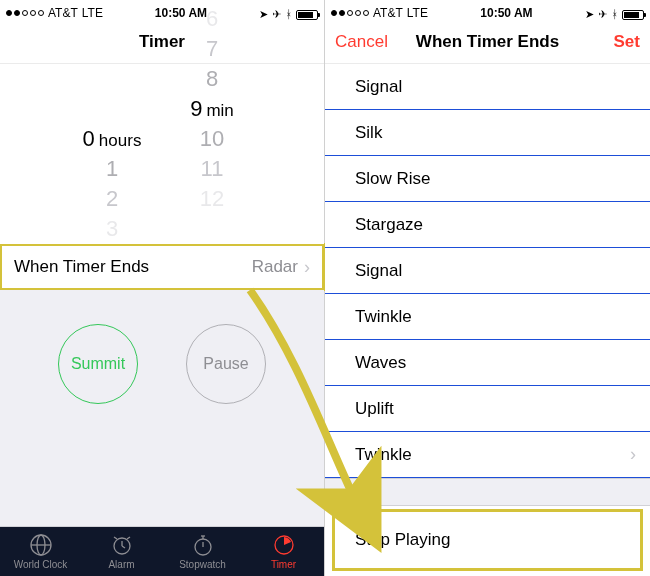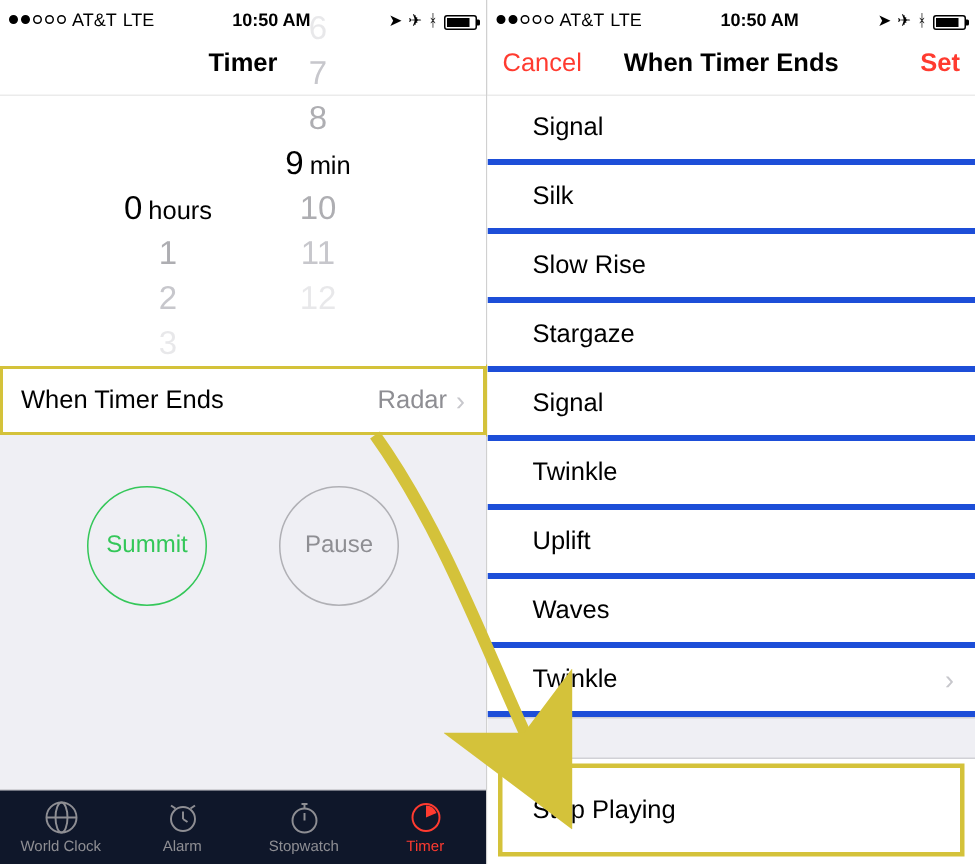--- a/index.html
+++ b/index.html
@@ -51,21 +51,21 @@
 
   
   .tabbar { height: 50px; border-top: 1px solid #d1d1d6; display: flex; background: #0f172a; }
   .tab { flex: 1; display: flex; flex-direction: column; align-items: center; justify-content: center; font-size: 10px; color: #8e8e93; gap: 2px; }
   .tab.active { color: #ff3b30; }
   .tab-icon { width: 24px; height: 24px; display: flex; align-items: center; justify-content: center; }
   .tab-icon svg { width: 24px; height: 24px; }
 
   
   .sounds-list { flex: 1; overflow: hidden; background: #fff; }
-  .sound-item { height: 46px; border-bottom: 4px solid #1d4ed8; display: flex; align-items: center; padding: 0 0 0 30px; font-size: 17px; color: #000; }
+  .sound-item { height: 46px; border-bottom: 1px solid #1d4ed8; display: flex; align-items: center; padding: 0 0 0 30px; font-size: 17px; color: #000; }
   .sound-item .chevron { margin-left: auto; margin-right: 14px; }
   .list-gap { height: 28px; background: #efeff4; border-top: 1px solid #d1d1d6; border-bottom: 1px solid #d1d1d6; }
   .stop-playing-wrap { padding: 4px 8px 0 8px; }
   .stop-playing { height: 60px; display: flex; align-items: center; padding-left: 22px; font-size: 17px; color: #000; }
 
   
   .arrow-overlay { position: absolute; left: 0; top: 0; width: 650px; height: 576px; pointer-events: none; }
 </style>
 </head>
 <body>
@@ -228,24 +228,24 @@
       <div class="sound-item">
           <span>Stargaze</span>
         </div>
       <div class="sound-item">
           <span>Signal</span>
         </div>
       <div class="sound-item">
           <span>Twinkle</span>
         </div>
       <div class="sound-item">
+          <span>Waves</span>
+        </div>
+      <div class="sound-item">
           <span>Uplift</span>
-        </div>
-      <div class="sound-item">
-          <span>Waves</span>
         </div>
       <div class="sound-item">
         <span>Twinkle</span>
         <span class="chevron">›</span>
       </div>
       <div class="list-gap"></div>
       <div class="stop-playing-wrap">
         <div class="stop-playing highlight-box">
           <span>Stop Playing</span>
         </div>

